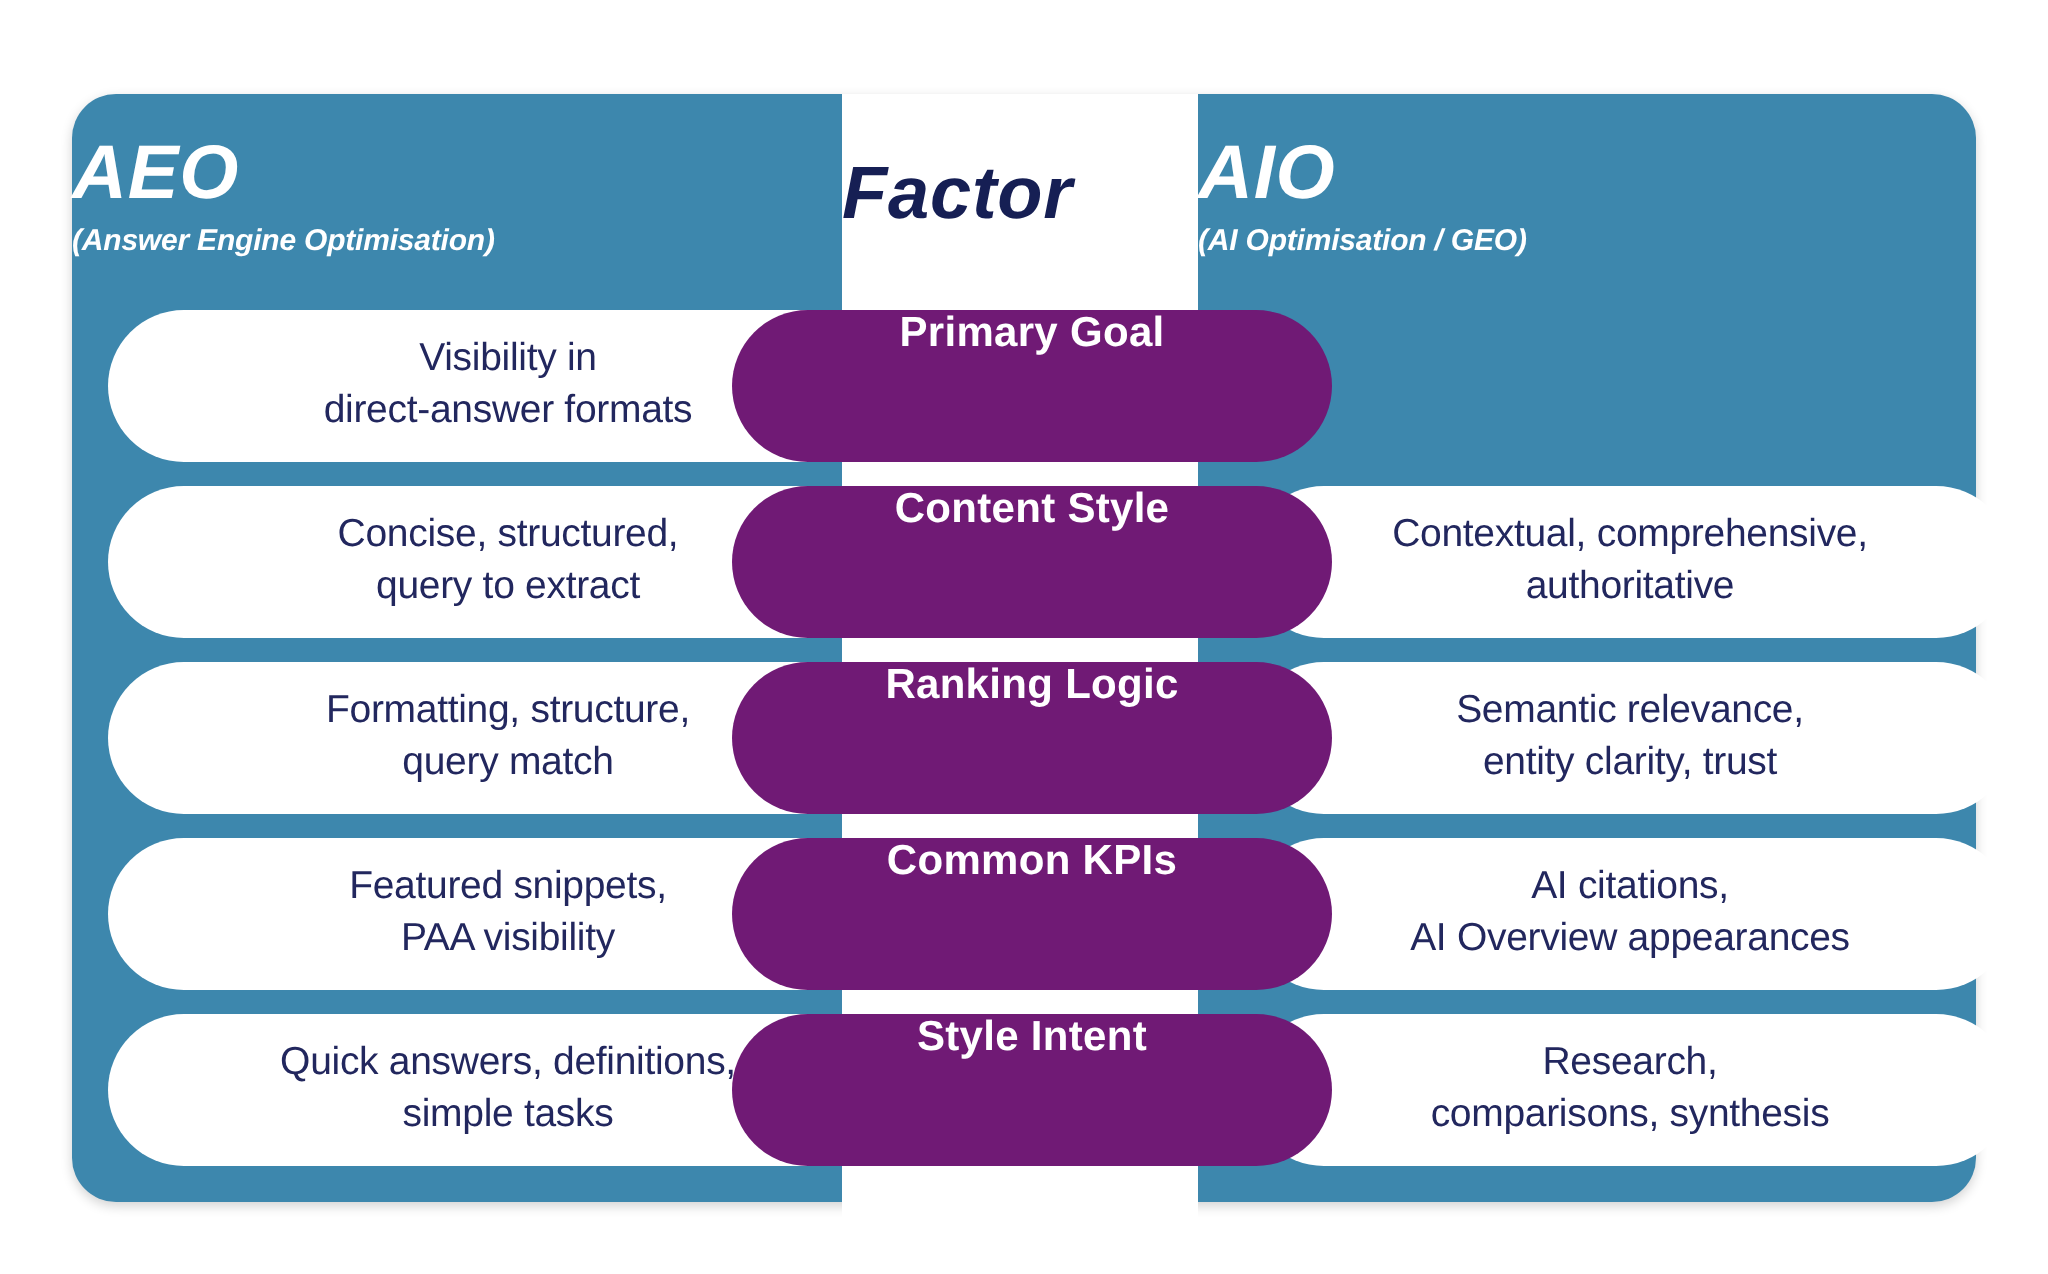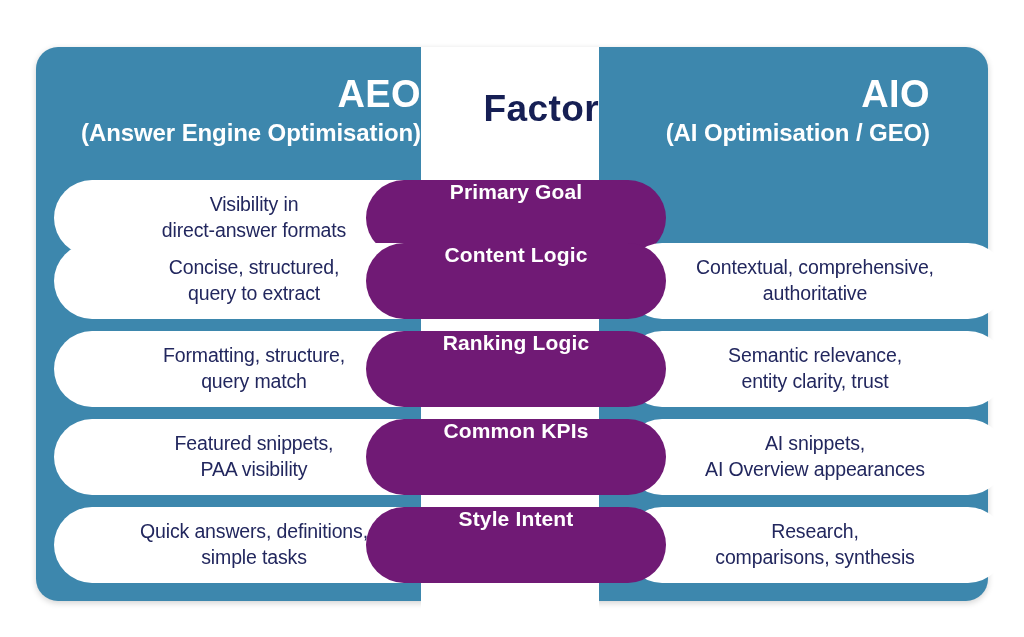--- a/index.html
+++ b/index.html
@@ -45,40 +45,41 @@
   
   .header-row {
     position: absolute;
     left: 36px;
     top: 47px;
     width: 952px;
     height: 101px;
   }
   .hdr {
     position: absolute;
-    top: 12px;
+    top: 0;
     height: 101px;
     display: flex;
     flex-direction: column;
-    align-items: flex-end;
+    align-items: flex-start;
     justify-content: center;
     text-align: center;
     line-height: 1.16;
+    font-style: italic;
   }
   .hdr-left  { left: 0px;   width: 385px; }
   .hdr-mid   { left: 385px; width: 178px; }
   .hdr-right { left: 563px; width: 331px; }
 
   .hdr-main {
     font-size: 38px;
     font-weight: bold;
     letter-spacing: 0.4px;
   }
   .hdr-sub {
-    font-size: 24px;
+    font-size: 15px;
     font-weight: bold;
     margin-top: 3px;
     letter-spacing: -0.1px;
   }
   .hdr-left .hdr-main, .hdr-left .hdr-sub,
   .hdr-right .hdr-main, .hdr-right .hdr-sub { color: #ffffff; }
   .hdr-mid .hdr-main { color: #161f54; font-size: 37px; }
 
   
   .row {
@@ -146,56 +147,56 @@
     </div>
 
     <div class="hdr hdr-right">
       <div class="hdr-main">AIO</div>
       <div class="hdr-sub">(AI Optimisation / GEO)</div>
     </div>
 
   </div>
 
   <div id="rows-host">
-      <div class="row" style="top: 155px; margin-top: 25px;">
+      <div class="row" style="top: 155px;">
         <div class="side-pill pill-left">
           <div><span>Visibility in</span><br><span>direct-answer formats</span></div>
         </div>
         <div class="center-pill">
           <span>Primary Goal</span>
         </div>
       </div>
       <div class="row" style="top: 243px;">
         <div class="side-pill pill-left">
           <div><span>Concise, structured,</span><br><span>query to extract</span></div>
         </div>
         <div class="side-pill pill-right">
           <div><span>Contextual, comprehensive,</span><br><span>authoritative</span></div>
         </div>
         <div class="center-pill">
-          <span>Content Logic</span>
+          <span>Content Style</span>
         </div>
       </div>
       <div class="row" style="top: 331px; padding-left: 39px;">
         <div class="side-pill pill-left">
           <div><span>Formatting, structure,</span><br><span>query match</span></div>
         </div>
         <div class="side-pill pill-right">
           <div><span>Semantic relevance,</span><br><span>entity clarity, trust</span></div>
         </div>
         <div class="center-pill">
           <span>Ranking Logic</span>
         </div>
       </div>
       <div class="row" style="top: 419px;">
         <div class="side-pill pill-left">
           <div><span>Featured snippets,</span><br><span>PAA visibility</span></div>
         </div>
         <div class="side-pill pill-right">
-          <div><span>AI snippets,</span><br><span>AI Overview appearances</span></div>
+          <div><span>AI citations,</span><br><span>AI Overview appearances</span></div>
         </div>
         <div class="center-pill">
           <span>Common KPIs</span>
         </div>
       </div>
       <div class="row" style="top: 507px;">
         <div class="side-pill pill-left">
           <div><span>Quick answers, definitions,</span><br><span>simple tasks</span></div>
         </div>
         <div class="side-pill pill-right">

